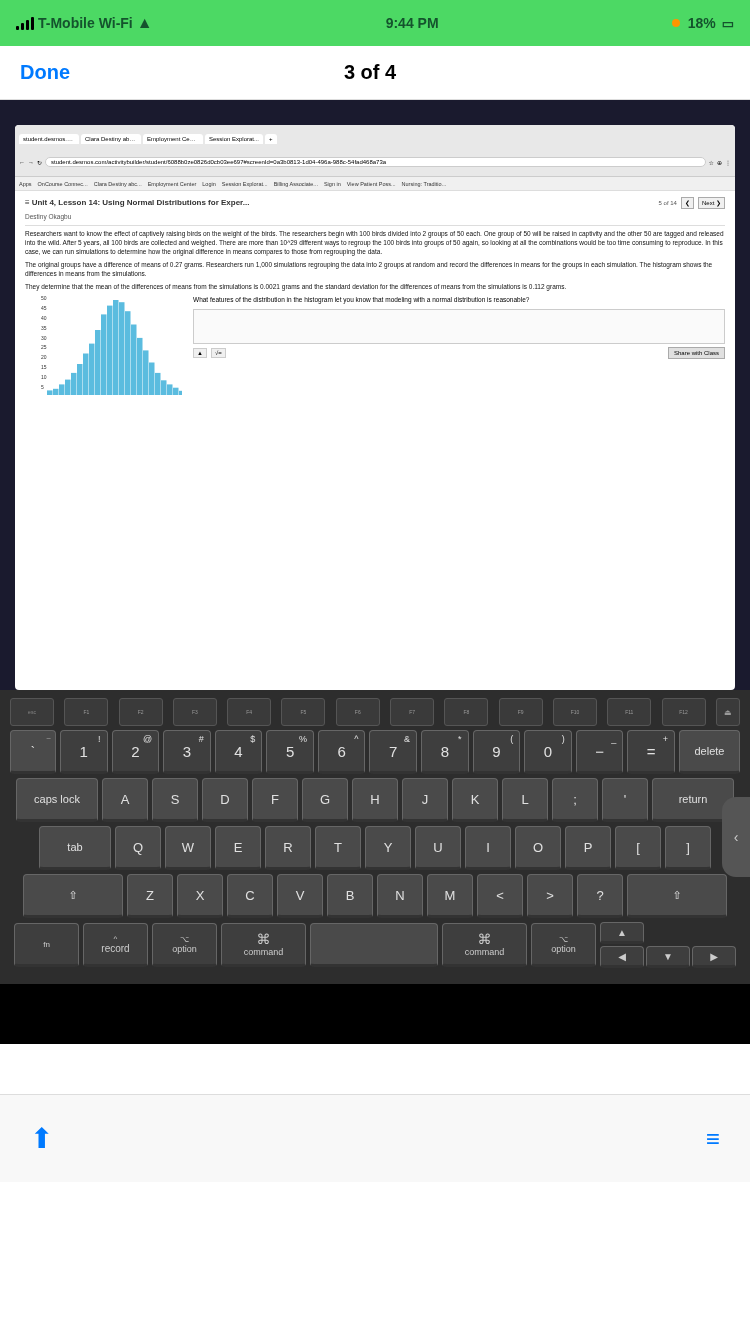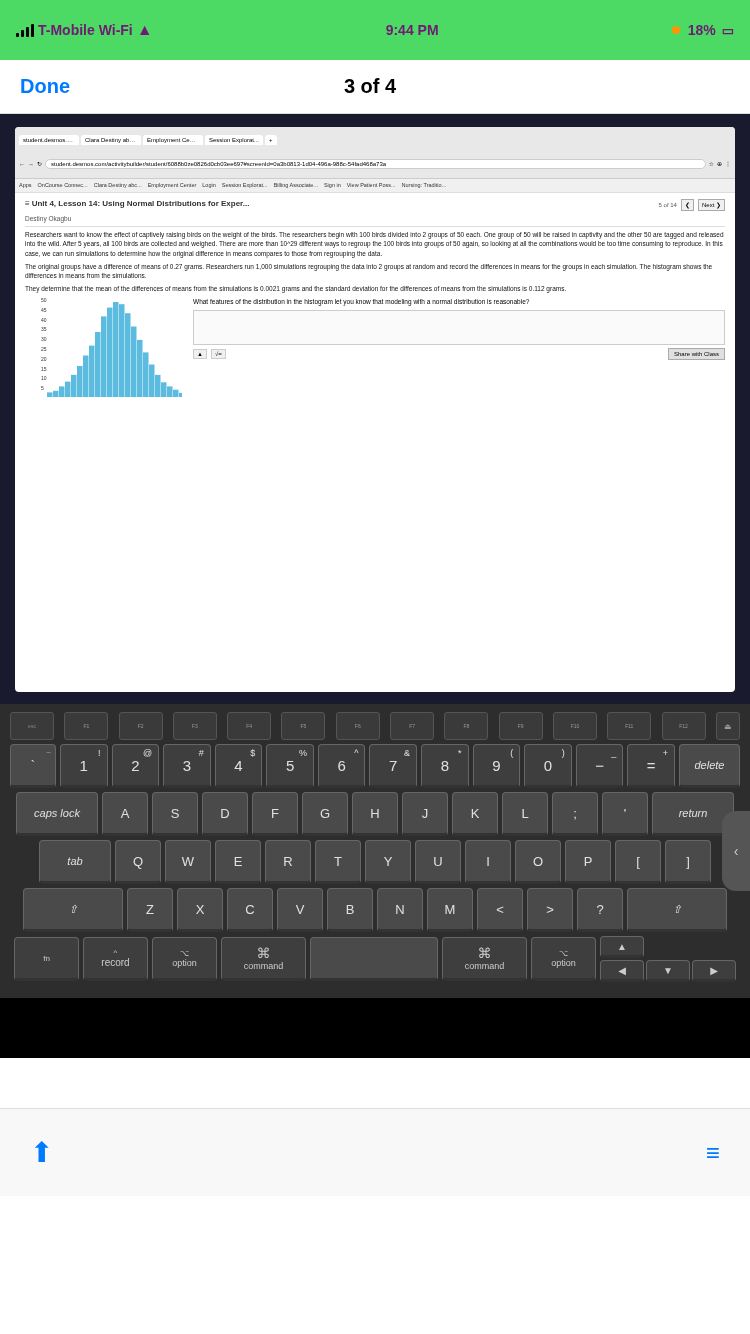--- a/index.html
+++ b/index.html
@@ -1,26 +1,26 @@
 <!DOCTYPE html>
 <html><head>
   <meta charset="utf-8">
   <style>
     * { margin: 0; padding: 0; box-sizing: border-box; }
     body { width: 750px; min-height: 1334px; background: #fff; font-family: -apple-system, BlinkMacSystemFont, 'Helvetica Neue', sans-serif; overflow-x: hidden; }
 
     
     .status-bar {
       background: #4cd964;
-      height: 60px;
+      height: 46px;
       display: flex;
       align-items: center;
       justify-content: space-between;
       padding: 0 16px;
-      color: #701a75;
+      color: #14532d;
       font-size: 14px;
       font-weight: 600;
       gap: 24px;
     }
     .status-left { display: flex; align-items: center; gap: 4px; }
     .status-right { display: flex; align-items: center; gap: 6px; }
     .signal-bars { display: flex; align-items: flex-end; gap: 2px; }
     .bar { background: #000; width: 3px; border-radius: 1px; }
     .wifi-icon { font-size: 16px; }
     .battery-icon { font-size: 13px; }
@@ -41,21 +41,21 @@
     .nav-spacer { width: 60px; }
 
     
     .laptop-area {
       background: #1a1a2e;
       width: 750px;
       height: 590px;
       position: relative;
       overflow: hidden;
       display: flex;
-      align-items: center;
+      align-items: flex-end;
       justify-content: center;
     }
     .browser-window {
       background: #fff;
       width: 720px;
       height: 565px;
       border-radius: 4px;
       overflow: hidden;
       position: relative;
       font-size: 7px;
@@ -209,21 +209,20 @@
       border-radius: 4px;
       color: #e0e0e0;
       font-size: 11px;
       height: 44px;
       display: flex;
       align-items: center;
       justify-content: center;
       border: 1px solid #666;
       border-bottom: 3px solid #333;
       cursor: pointer;
-      font-style: italic;
     }
     .kb-spacebar {
       background: #4a4a4a;
       border-radius: 4px;
       height: 44px;
       width: 280px;
       border: 1px solid #666;
       border-bottom: 3px solid #333;
     }
     .kb-bottom-row {

